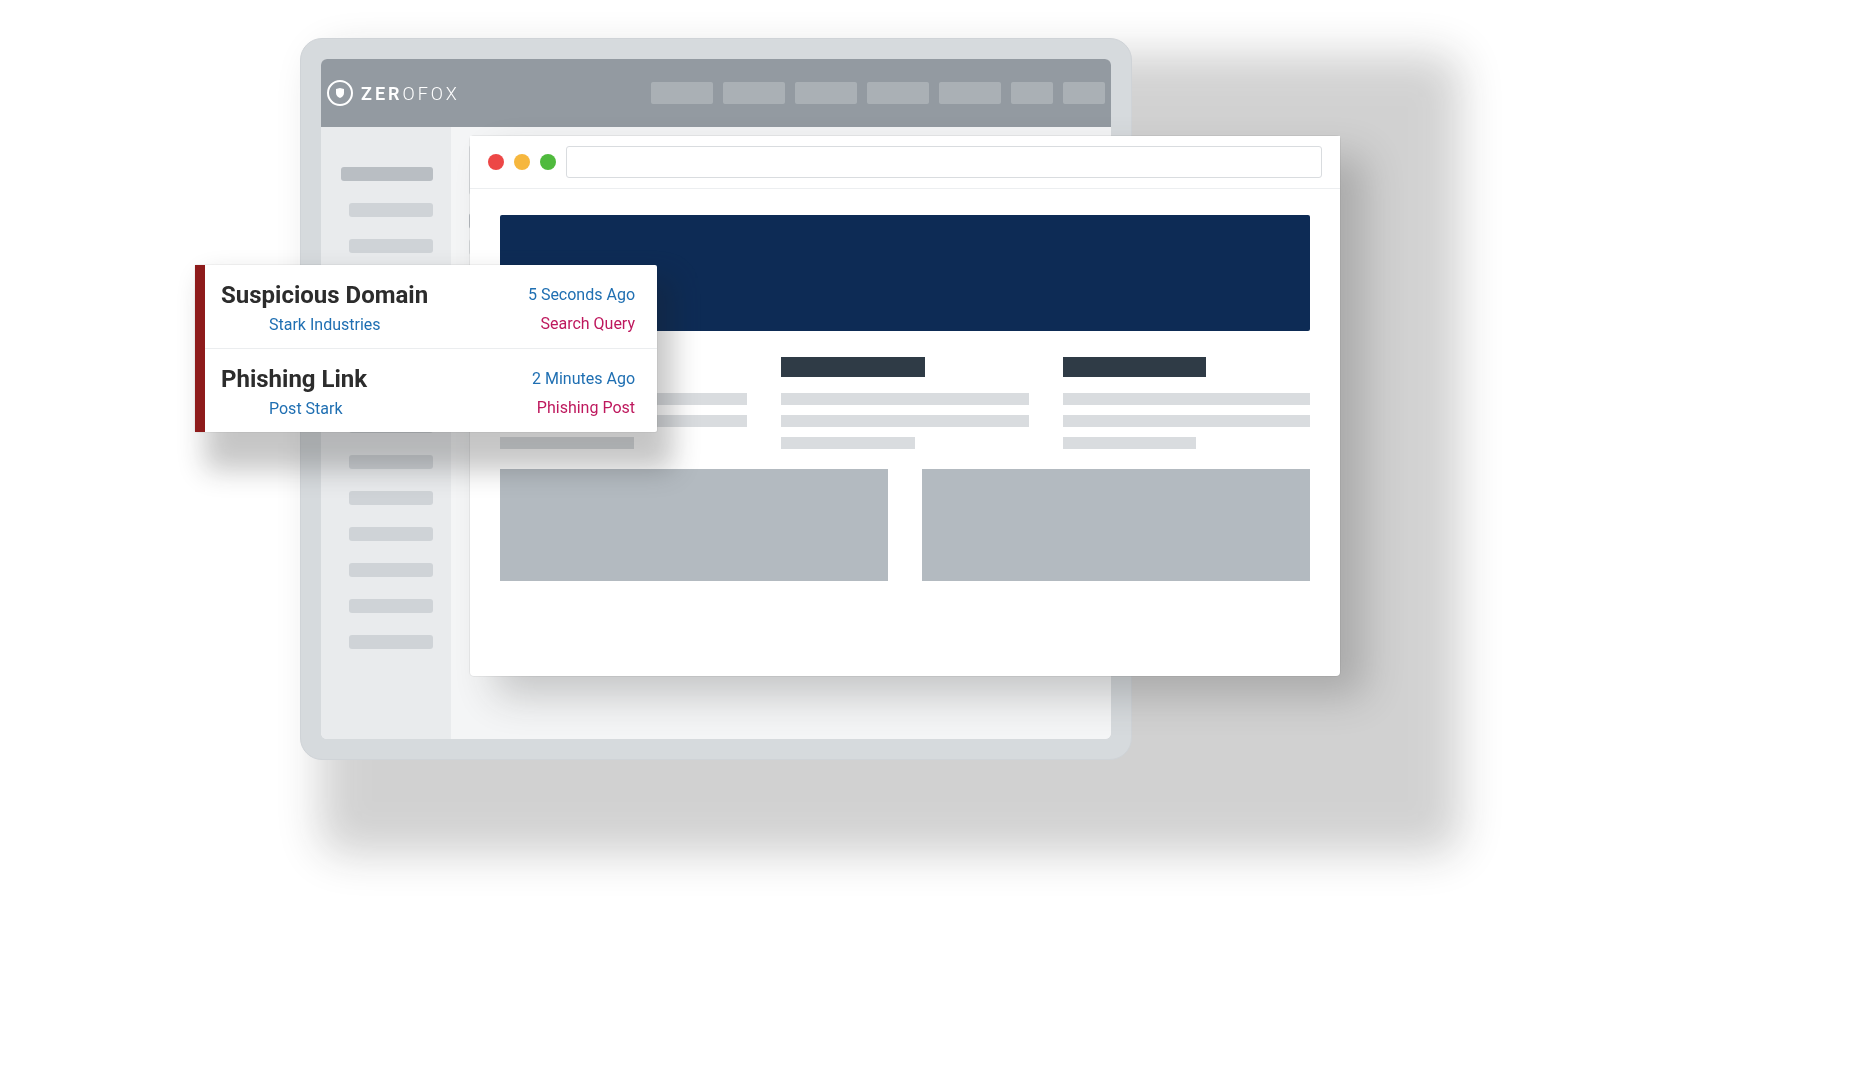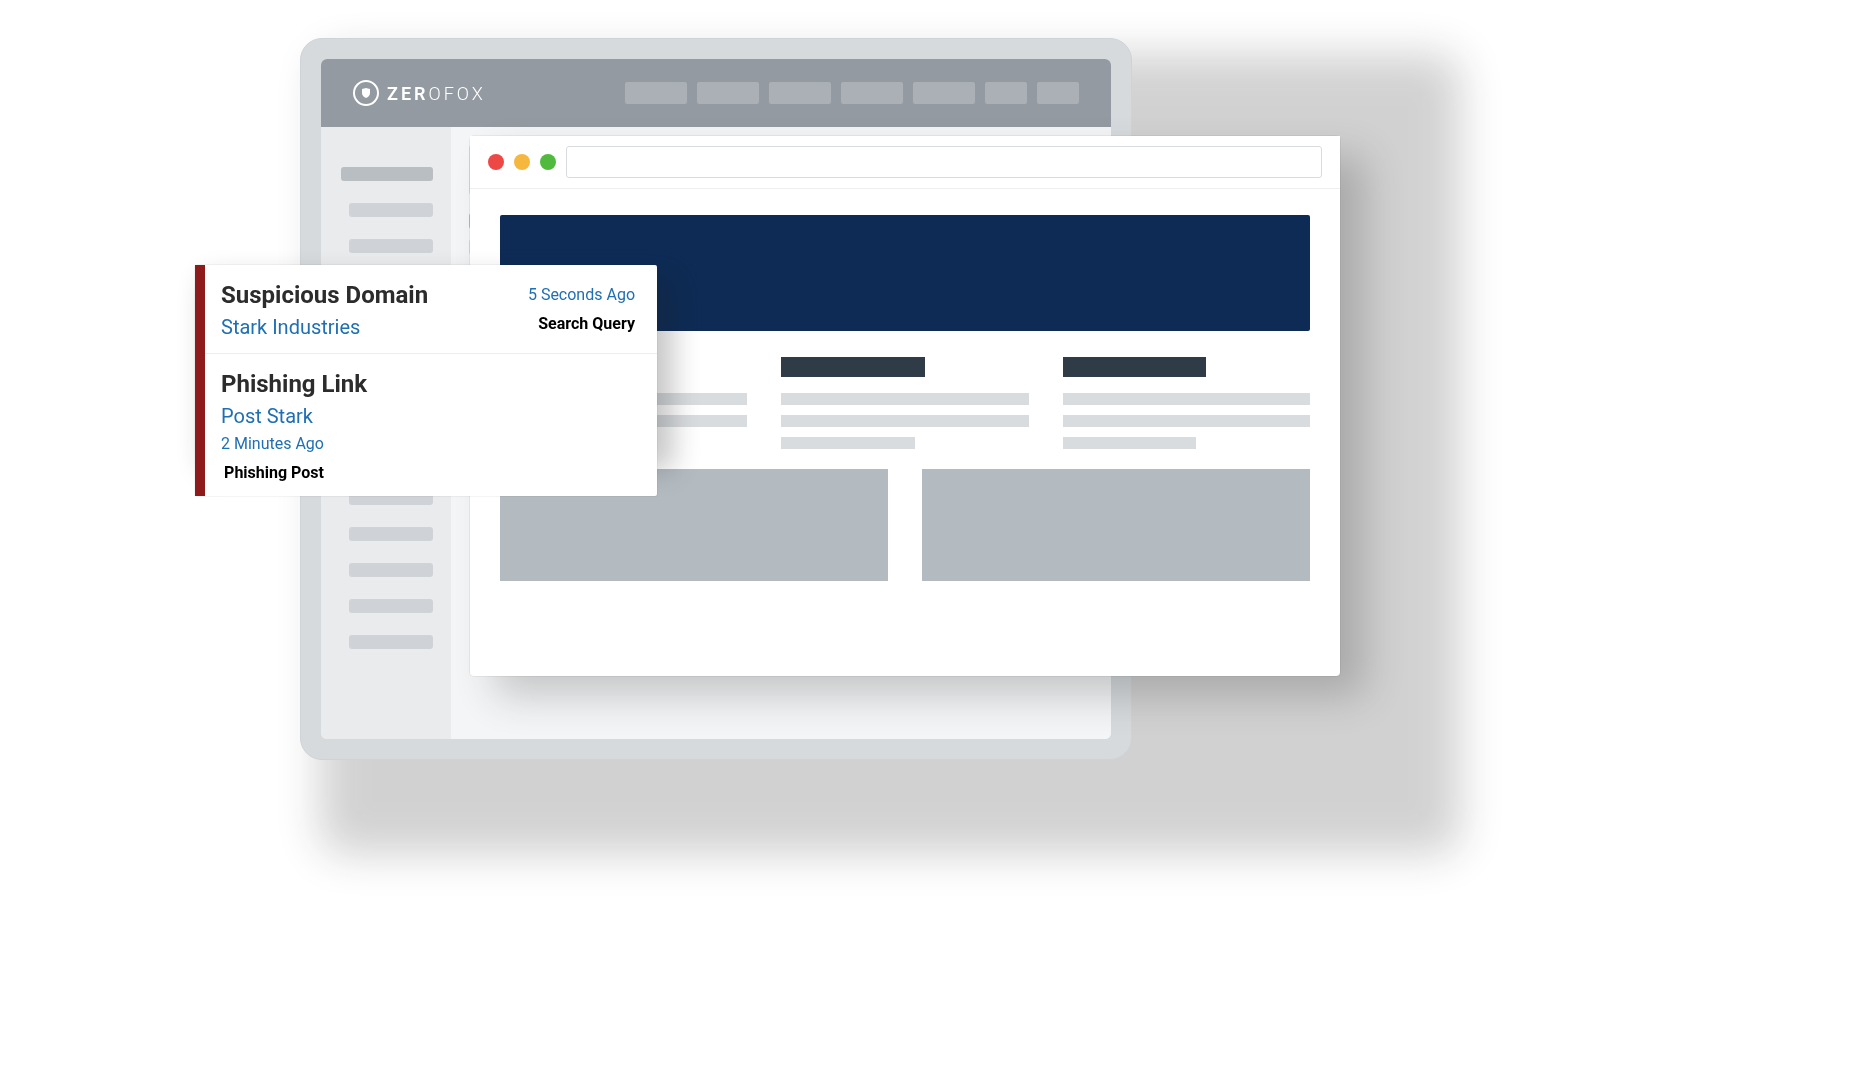--- a/index.html
+++ b/index.html
@@ -6,21 +6,21 @@
   .stage{position:relative;width:1876px;height:1073px;}
 
   
   .bg-shadow{position:absolute;left:320px;top:54px;width:1140px;height:800px;background:#1e1e1e;opacity:.20;filter:blur(22px);border-radius:22px;}
 
   
   .tablet{position:absolute;left:300px;top:38px;width:830px;height:720px;border-radius:22px;background:#d6dadd;border:1px solid #cfd3d7;}
   .tablet-inner{position:absolute;left:20px;top:20px;right:20px;bottom:20px;border-radius:6px;background:#f4f5f6;overflow:hidden;}
 
   
-  .app-header{height:68px;background:#939aa1;display:flex;align-items:center;padding:0 32px;gap:10px;}
+  .app-header{height:68px;background:#939aa1;display:flex;align-items:center;padding:0 6px;gap:10px;}
   .logo{display:flex;align-items:center;gap:8px;}
   .logo-badge{width:22px;height:22px;border:2.5px solid #fff;border-radius:50%;display:flex;align-items:center;justify-content:center;}
   .logo-badge svg{width:12px;height:12px;}
   .logo-text{letter-spacing:3px;font-weight:600;color:#fff;font-size:18px;}
   .logo-text .thin{font-weight:300;}
   .header-spacer{flex:1;}
   .header-block{height:22px;background:#aab0b5;border-radius:2px;}
 
   
   .app-body{position:absolute;top:68px;bottom:0;left:0;right:0;display:flex;}
@@ -54,26 +54,26 @@
   .card .line{height:12px;background:#d9dcdf;margin-bottom:10px;}
   .card .line.short{width:54%;}
   .panels{display:flex;gap:34px;margin-top:10px;}
   .panel{flex:1;height:112px;background:#b3bac0;}
 
   
   .alerts-shadow{position:absolute;left:205px;top:278px;width:468px;height:192px;background:#1e1e1e;opacity:.25;filter:blur(14px);border-radius:4px;}
   .alerts{position:absolute;left:195px;top:265px;width:462px;background:#fff;border-radius:2px;box-shadow:0 0 0 1px rgba(0,0,0,.04);}
   .alerts::before{content:"";position:absolute;left:0;top:0;bottom:0;width:10px;background:#8e1b1b;}
   .alert{display:flex;align-items:flex-start;justify-content:space-between;padding:14px 22px 14px 26px;border-bottom:1px solid #ebedef;}
-  .alert:last-child{border-bottom:none;flex-direction:column;}
+  .alert:last-child{border-bottom:none;}
   .alert .left .title{font-size:24px;font-weight:700;color:#2c2c2c;margin:2px 0 6px;text-align:center;}
-  .alert .left .subtitle{font-size:20px;color:#1f6fb2;}
+  .alert .left .subtitle{font-size:16px;color:#1f6fb2;margin-left:48px;}
   .alert .right{text-align:right;}
   .alert .right .time{font-size:16px;color:#1f6fb2;margin:6px 0 10px;}
-  .alert .right .type{font-size:16px;color:#000000;font-weight:bold;}
+  .alert .right .type{font-size:16px;color:#be185d;}
 </style>
 </head>
 <body>
 
 <div class="stage">
 
   <div class="bg-shadow"></div>
 
   <div class="tablet">
     <div class="tablet-inner">

